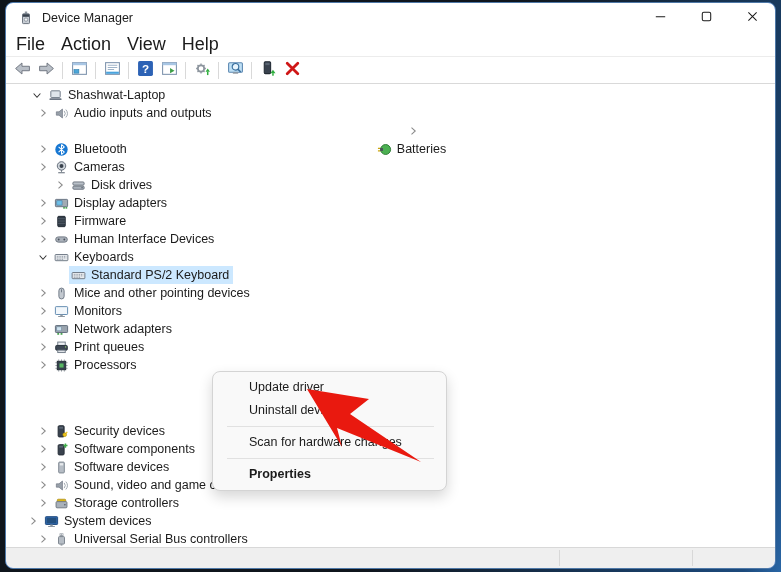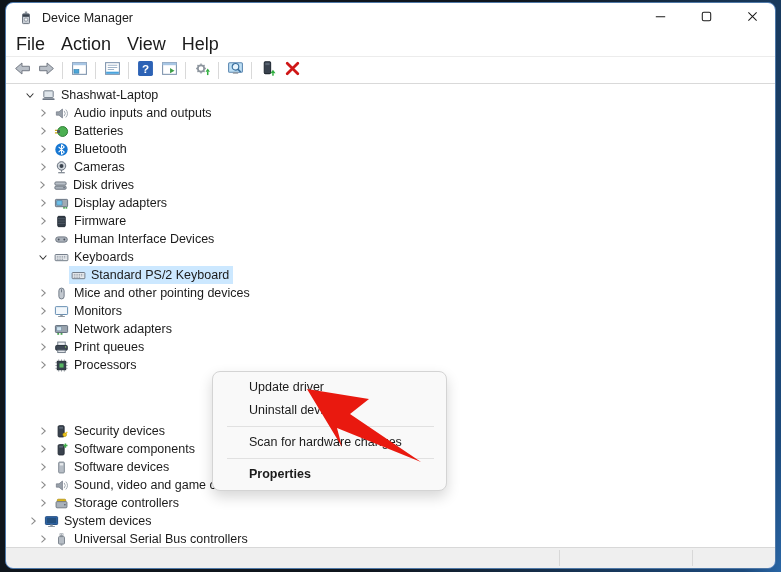--- a/index.html
+++ b/index.html
@@ -160,21 +160,21 @@
         </span>
         <span class="tb-btn">
           <span><svg viewBox="0 0 16 16">
               <path d="M3 3l10 10M13 3L3 13" stroke="#cf1717" stroke-width="2.6" stroke-linecap="round"></path>
             </svg></span>
         </span>
       </div>
 
     <div class="content">
       <div class="tree">
-          <div class="tree-row" style="padding-left: 14px;">
+          <div class="tree-row" style="padding-left: 21px;">
             <span class="chev">
               <svg viewBox="0 0 16 16">
                 <path d="M3.5 6l4.5 5 4.5-5" fill="none" stroke="#333" stroke-width="1.4"></path>
               </svg>
             </span>
             <span class="row-body">
               <span class="t-icon">
                 <svg viewBox="0 0 16 16">
                   <rect x="3" y="3" width="10" height="7.2" rx="0.8" fill="#dfe5ea" stroke="#6c7683"></rect>
                   <rect x="1.5" y="11" width="13" height="1.9" rx="0.9" fill="#6c7683"></rect>
@@ -192,21 +192,21 @@
             <span class="row-body">
               <span class="t-icon">
                 <svg viewBox="0 0 16 16">
                   <path d="M2.5 6.2h2.8L9 3.2v9.6L5.3 9.8H2.5z" fill="#98a0a9" stroke="#6b7380" stroke-width="0.7"></path>
                   <path d="M10.8 5.2a4.2 4.2 0 010 5.6M12.6 3.8a6.5 6.5 0 010 8.4" fill="none" stroke="#9aa2ab" stroke-width="1"></path>
                 </svg>
               </span>
               <span class="row-label">Audio inputs and outputs</span>
             </span>
           </div>
-          <div class="tree-row" style="padding-left: 27px;">
+          <div class="tree-row" style="padding-left: 44px; flex-direction: column;">
             <span class="chev">
               <svg viewBox="0 0 16 16">
                 <path d="M6 3.5l5 4.5-5 4.5" fill="none" stroke="#8a8a8a" stroke-width="1.4"></path>
               </svg>
             </span>
             <span class="row-body">
               <span class="t-icon">
                 <svg viewBox="0 0 16 16">
                   <path d="M1 6.8h3M1 9.4h3" stroke="#caa50f" stroke-width="1.3"></path>
                   <circle cx="9.2" cy="8" r="5.3" fill="#4cb052" stroke="#2c7a33"></circle>
@@ -242,21 +242,21 @@
               <span class="t-icon">
                 <svg viewBox="0 0 16 16">
                   <circle cx="8" cy="6.3" r="4.5" fill="#cfd5db" stroke="#5f6975"></circle>
                   <circle cx="8" cy="6.3" r="2.1" fill="#39424d"></circle>
                   <path d="M8 10.8v1.6M4.5 13.6h7" stroke="#5f6975" stroke-width="1.1" fill="none"></path>
                 </svg>
               </span>
               <span class="row-label">Cameras</span>
             </span>
           </div>
-          <div class="tree-row" style="padding-left: 26px;">
+          <div class="tree-row" style="padding-left: 44px;">
             <span class="chev">
               <svg viewBox="0 0 16 16">
                 <path d="M6 3.5l5 4.5-5 4.5" fill="none" stroke="#8a8a8a" stroke-width="1.4"></path>
               </svg>
             </span>
             <span class="row-body">
               <span class="t-icon">
                 <svg viewBox="0 0 16 16">
                   <rect x="2" y="4.2" width="12" height="3.4" rx="1.2" fill="#b9c0c8" stroke="#6d7580"></rect>
                   <rect x="2" y="8.6" width="12" height="3.4" rx="1.2" fill="#a9b1ba" stroke="#6d7580"></rect>

